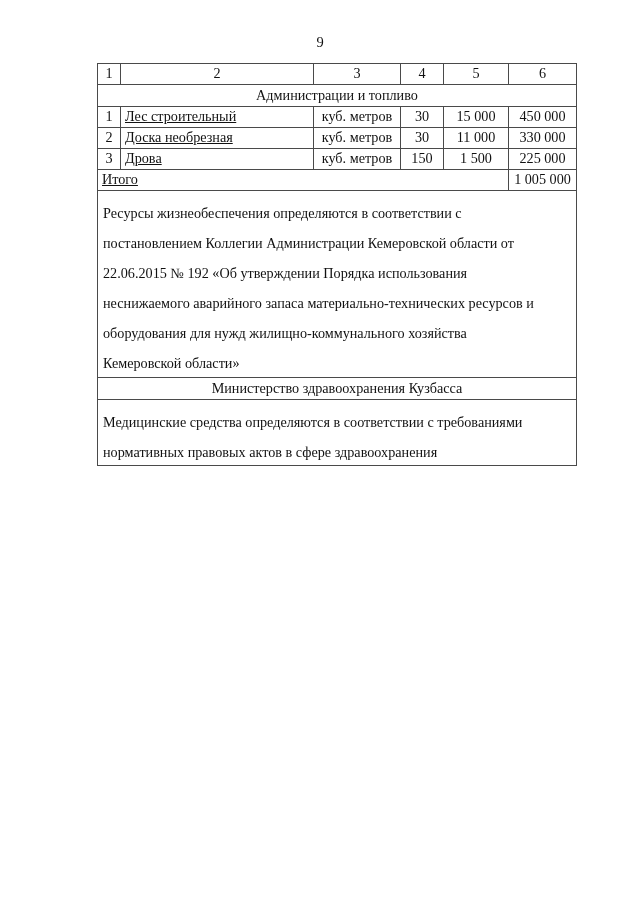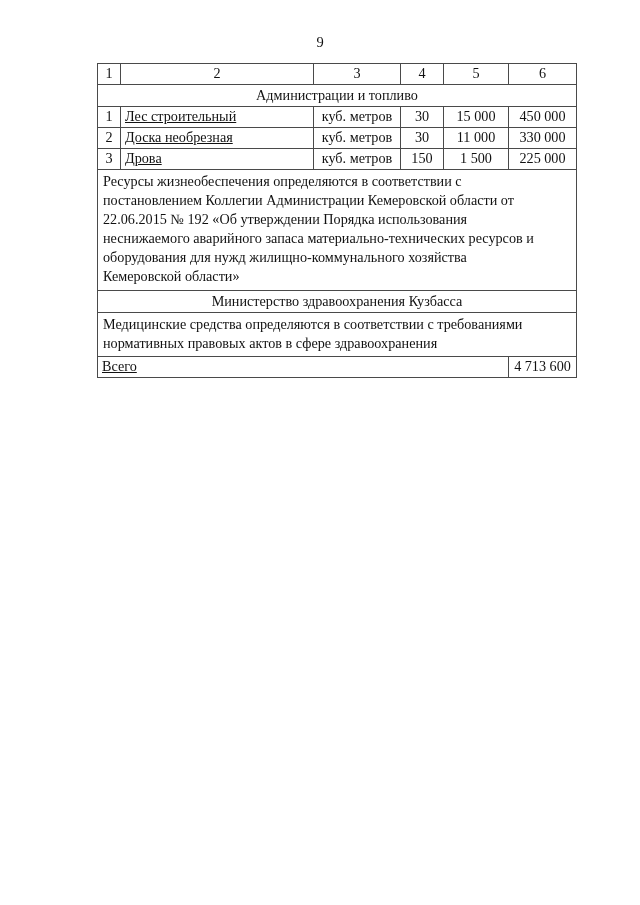--- a/index.html
+++ b/index.html
@@ -80,21 +80,21 @@
     padding: 1px 4px 2px 4px;
     line-height: 18px;
   }
 
   
   .para-cell {
     text-align: left;
     padding: 2px 5px 3px 5px;
     line-height: 19.1px;
   }
-  .para-cell .ln { display: block; white-space: pre; }
+  .para-cell .ln { display: block; white-space: pre; margin-top: 11px; }
 
   .num { white-space: pre; }
 </style>
 </head>
 <body>
 
 <div class="page">
 
   <div class="page-number">9</div>
 
@@ -194,20 +194,28 @@
             <div class="cell center num">150</div>
           </td>
           <td>
             <div class="cell center num">1 500</div>
           </td>
           <td>
             <div class="cell center num">225 000</div>
           </td>
         </tr>
 
+        <tr>
+          <td colspan="5">
+            <div class="cell left">Итого</div>
+          </td>
+          <td>
+            <div class="cell center num">1 005 000</div>
+          </td>
+        </tr>
 
 
         <tr>
           <td colspan="6">
             <div class="para-cell">
               <span class="ln">Ресурсы жизнеобеспечения определяются в соответствии с</span>
               <span class="ln">постановлением Коллегии Администрации Кемеровской области от</span>
               <span class="ln">22.06.2015 № 192 «Об утверждении Порядка использования</span>
               <span class="ln">неснижаемого аварийного запаса материально-технических ресурсов и</span>
               <span class="ln">оборудования для нужд жилищно-коммунального хозяйства</span>
@@ -224,26 +232,18 @@
 
         <tr>
           <td colspan="6">
             <div class="para-cell">
               <span class="ln">Медицинские средства определяются в соответствии с требованиями</span>
               <span class="ln">нормативных правовых актов в сфере здравоохранения</span>
             </div>
           </td>
         </tr>
 
-        <tr>
-          <td colspan="5">
-            <div class="cell left">Всего</div>
-          </td>
-          <td>
-            <div class="cell center num">4 713 600</div>
-          </td>
-        </tr>
 
       </tbody>
     </table>
   </div>
 
 </div>
 
 </body></html>

